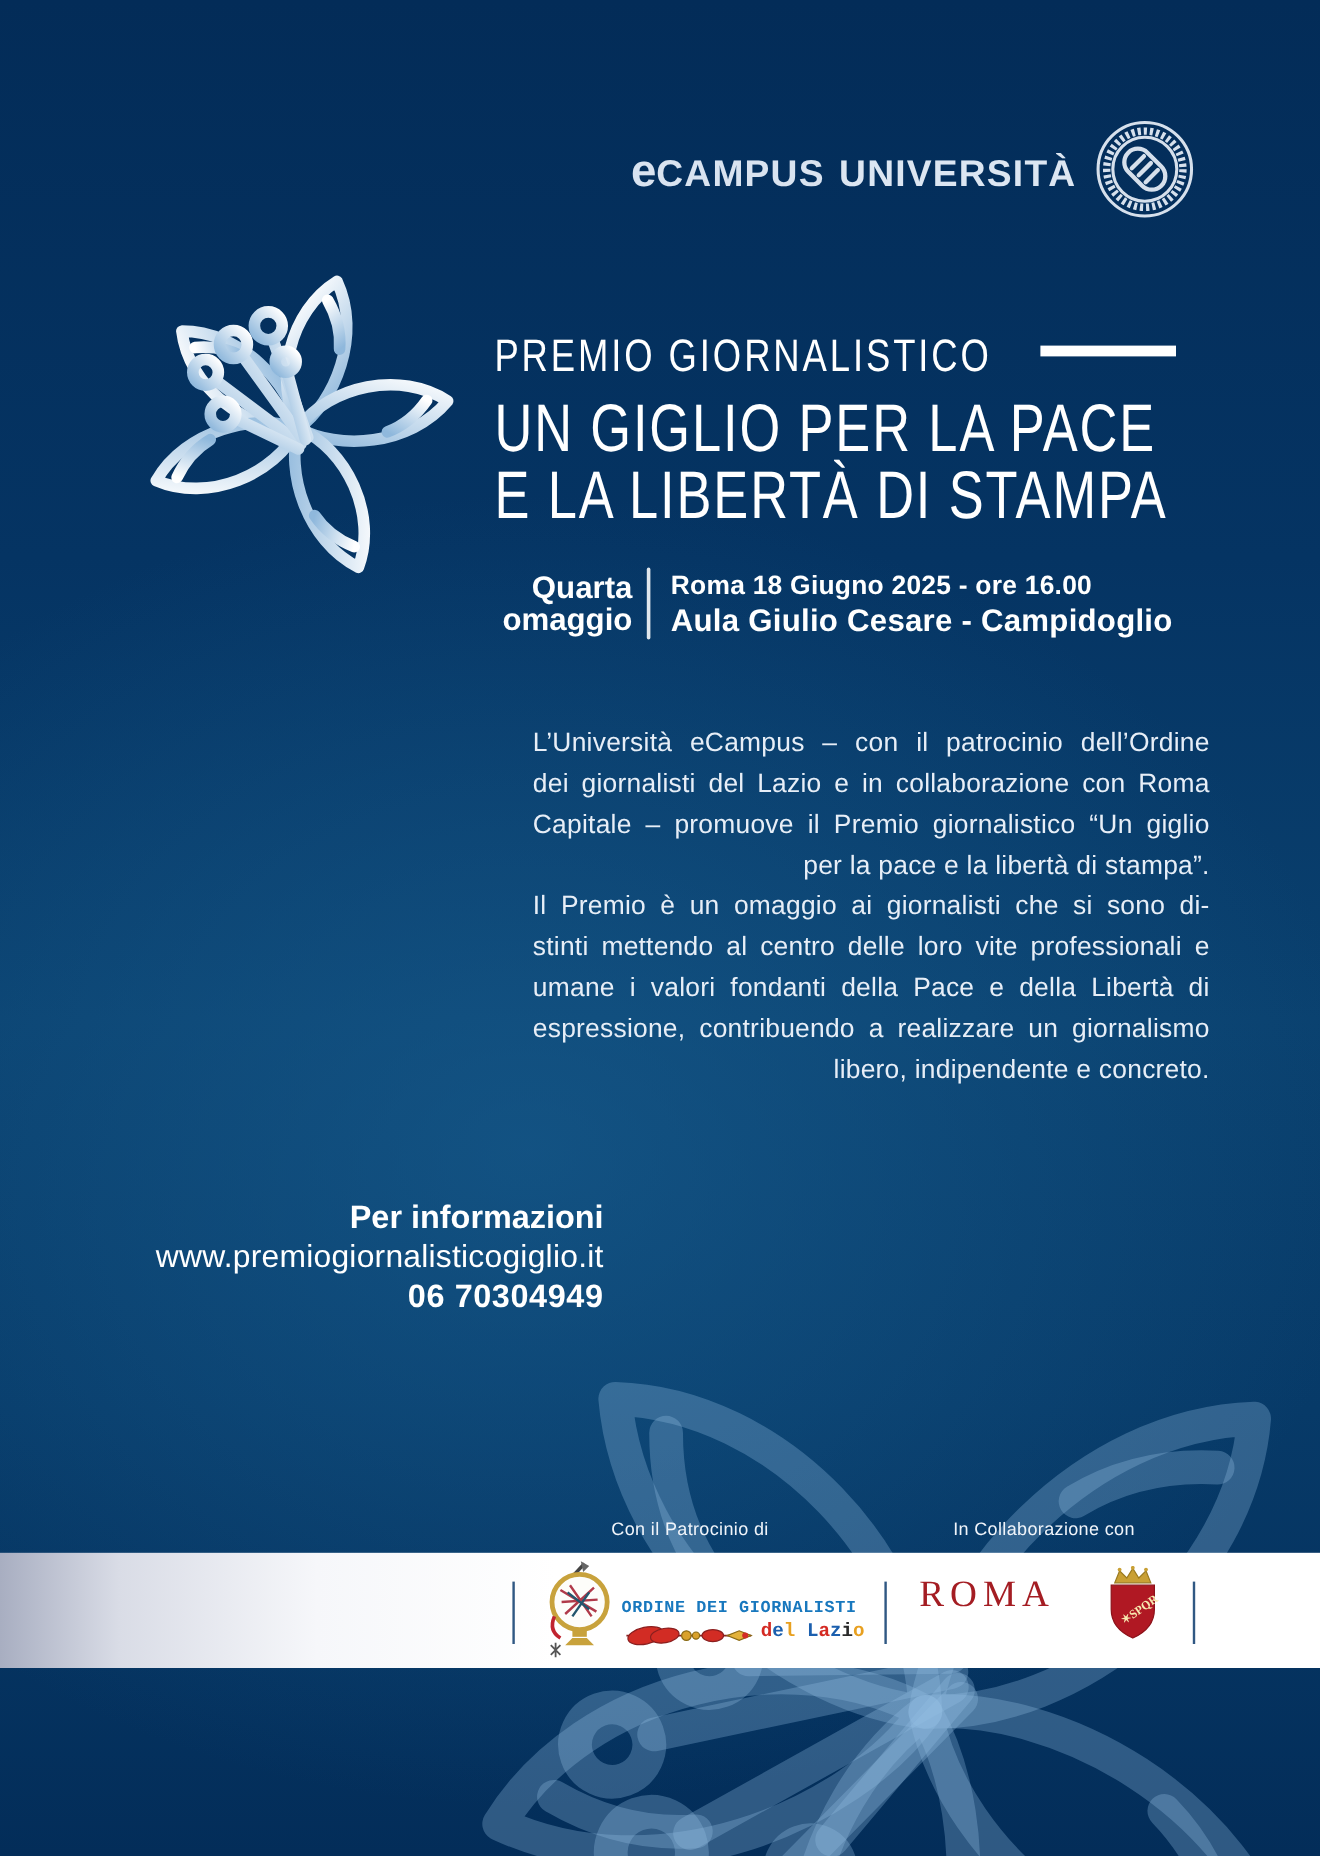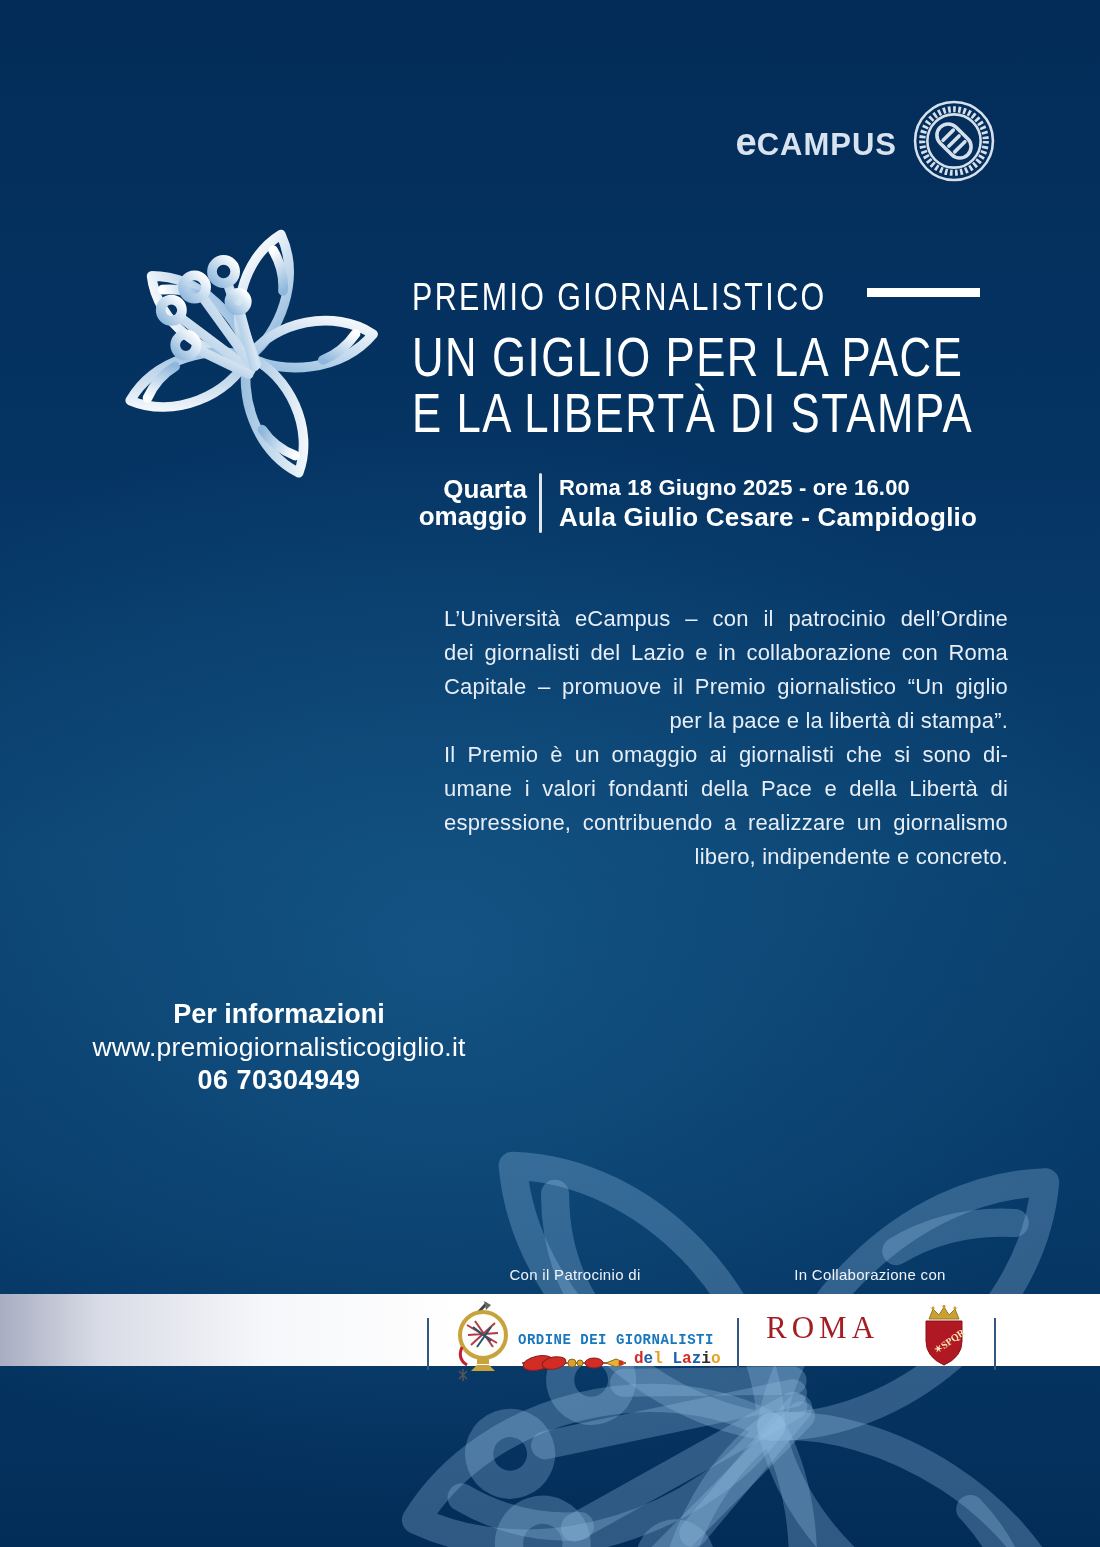--- a/index.html
+++ b/index.html
@@ -34,29 +34,29 @@
   .ev-divider{position:absolute;left:539px;top:473px;width:3px;height:60px;background:rgba(255,255,255,.88);border-radius:2px;}
   .datetime{position:absolute;left:559px;top:473px;color:#fff;}
   .dt1{font-size:22px;font-weight:700;line-height:30px;letter-spacing:.2px;}
   .dt2{font-size:26px;font-weight:700;line-height:29px;letter-spacing:.2px;}
   
   .body-text{position:absolute;left:412px;top:602px;width:596px;color:#e7eef7;
              font-size:22px;line-height:34px;letter-spacing:.2px;}
   .body-text .jline{text-align:justify;text-align-last:justify;margin-left:32px;}
   .body-text .lline{text-align:right;}
   
-  .info{position:absolute;left:55px;top:998px;width:448px;text-align:center;color:#fff;line-height:33px;}
+  .info{position:absolute;left:55px;top:998px;width:448px;text-align:right;color:#fff;line-height:33px;}
   .info-heading{font-size:27px;font-weight:700;}
   .info-site{font-size:26.5px;font-weight:400;letter-spacing:.2px;}
   .info-phone{font-size:27px;font-weight:700;letter-spacing:.5px;}
   
   .foot-label{position:absolute;top:1266px;color:#f0f4fa;font-size:15px;letter-spacing:.3px;text-align:center;z-index:4;}
   .lbl-patronage{left:430px;width:290px;}
   .lbl-collab{left:745px;width:250px;}
-  .band{position:absolute;left:0;top:1294px;width:1100px;height:72px;z-index:3;
+  .band{position:absolute;left:0;top:1294px;width:1100px;height:96px;z-index:3;
         background:linear-gradient(90deg,#a8aec1 0%,#d9dce6 9%,#f6f7fa 24%,#ffffff 42%);}
   .band-sep{position:absolute;top:24px;width:2px;height:52px;background:#305883;}
   .sep1{left:427px;} .sep2{left:737px;} .sep3{left:994px;}
   .globe{position:absolute;left:453px;top:5px;}
   .ordine-line1{position:absolute;left:518px;top:38px;font-family:"Liberation Mono",monospace;
                 font-weight:700;font-size:14px;letter-spacing:.5px;color:#1878be;white-space:nowrap;}
   .feather{position:absolute;left:518px;top:58px;}
   .ordine-line2{position:absolute;left:634px;top:56px;font-family:"Liberation Mono",monospace;
                 font-weight:700;font-size:16px;white-space:nowrap;}
   .roma-word{position:absolute;left:766px;top:16px;font-family:"Liberation Serif",serif;
@@ -68,20 +68,21 @@
 
 <div class="page">
 
   <svg class="watermark" width="900" height="880" viewBox="0 0 320 310" aria-hidden="true">
     <use href="#lilyShape" stroke="rgba(150,193,228,0.30)"></use>
   </svg>
 
   <div class="brand">
     <span class="e">e</span>
       <span class="campus">CAMPUS</span>
+    <span class="universita">UNIVERSITÀ</span>
   </div>
 
   <svg class="seal" width="82" height="82" viewBox="0 0 80 80">
     <circle cx="40" cy="40" r="38" fill="none" stroke="#d6e0ec" stroke-width="2.5"></circle>
     <circle cx="40" cy="40" r="31" fill="none" stroke="#d6e0ec" stroke-width="6" stroke-dasharray="2.6,2.4"></circle>
     <circle cx="40" cy="40" r="26" fill="none" stroke="#d6e0ec" stroke-width="2.5"></circle>
     <g transform="rotate(-45 40 40)" stroke="#d6e0ec" stroke-width="3.5" fill="none" stroke-linecap="round">
       <rect x="29" y="21" width="22" height="38" rx="11"></rect>
       <line x1="33" y1="32" x2="47" y2="32"></line>
       <line x1="33" y1="40" x2="47" y2="40"></line>
@@ -147,20 +148,21 @@
     <div class="dt1">Roma 18 Giugno 2025 - ore 16.00</div>
     <div class="dt2">Aula Giulio Cesare - Campidoglio</div>
   </div>
 
   <div class="body-text">
       <div class="jline">L’Università eCampus – con il patrocinio dell’Ordine</div>
       <div class="jline">dei giornalisti del Lazio e in collaborazione con Roma</div>
       <div class="jline">Capitale – promuove il Premio giornalistico “Un giglio</div>
       <div class="lline">per la pace e la libertà di stampa”.</div>
       <div class="jline">Il Premio è un omaggio ai giornalisti che si sono di-</div>
+      <div class="jline">stinti mettendo al centro delle loro vite professionali e</div>
       <div class="jline">umane i valori fondanti della Pace e della Libertà di</div>
       <div class="jline">espressione, contribuendo a realizzare un giornalismo</div>
       <div class="lline">libero, indipendente e concreto.</div>
     </div>
 
   <div class="info">
     <div class="info-heading">Per informazioni</div>
     <div class="info-site">www.premiogiornalisticogiglio.it</div>
     <div class="info-phone">06 70304949</div>
   </div>

